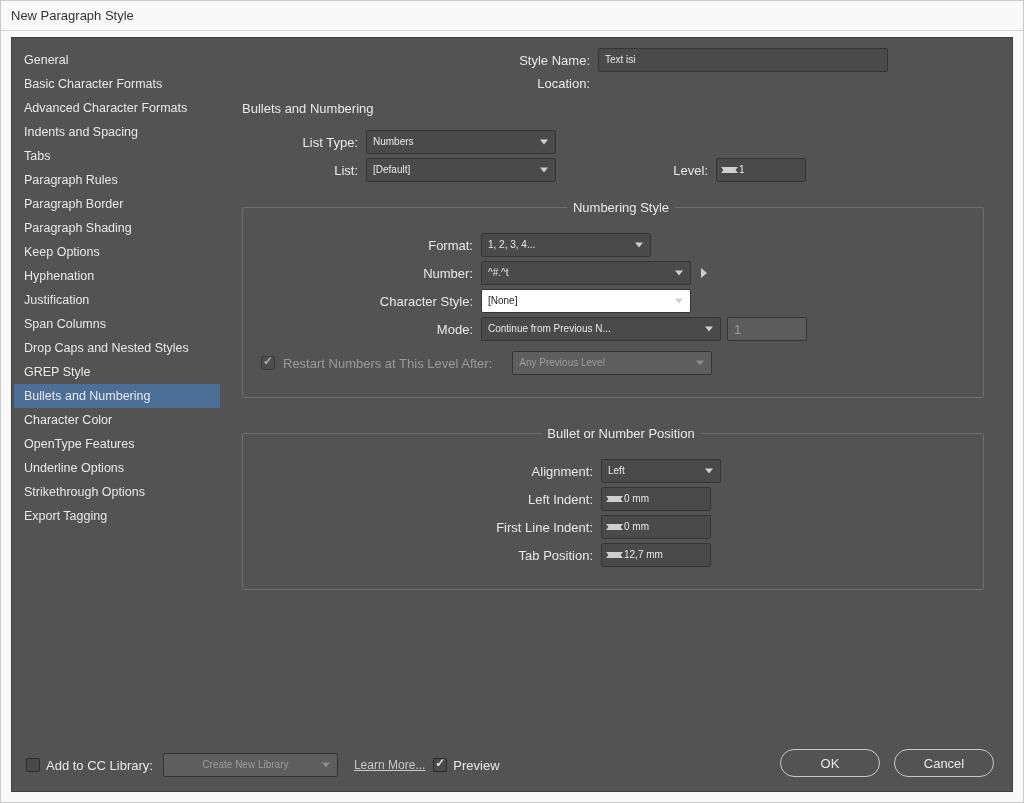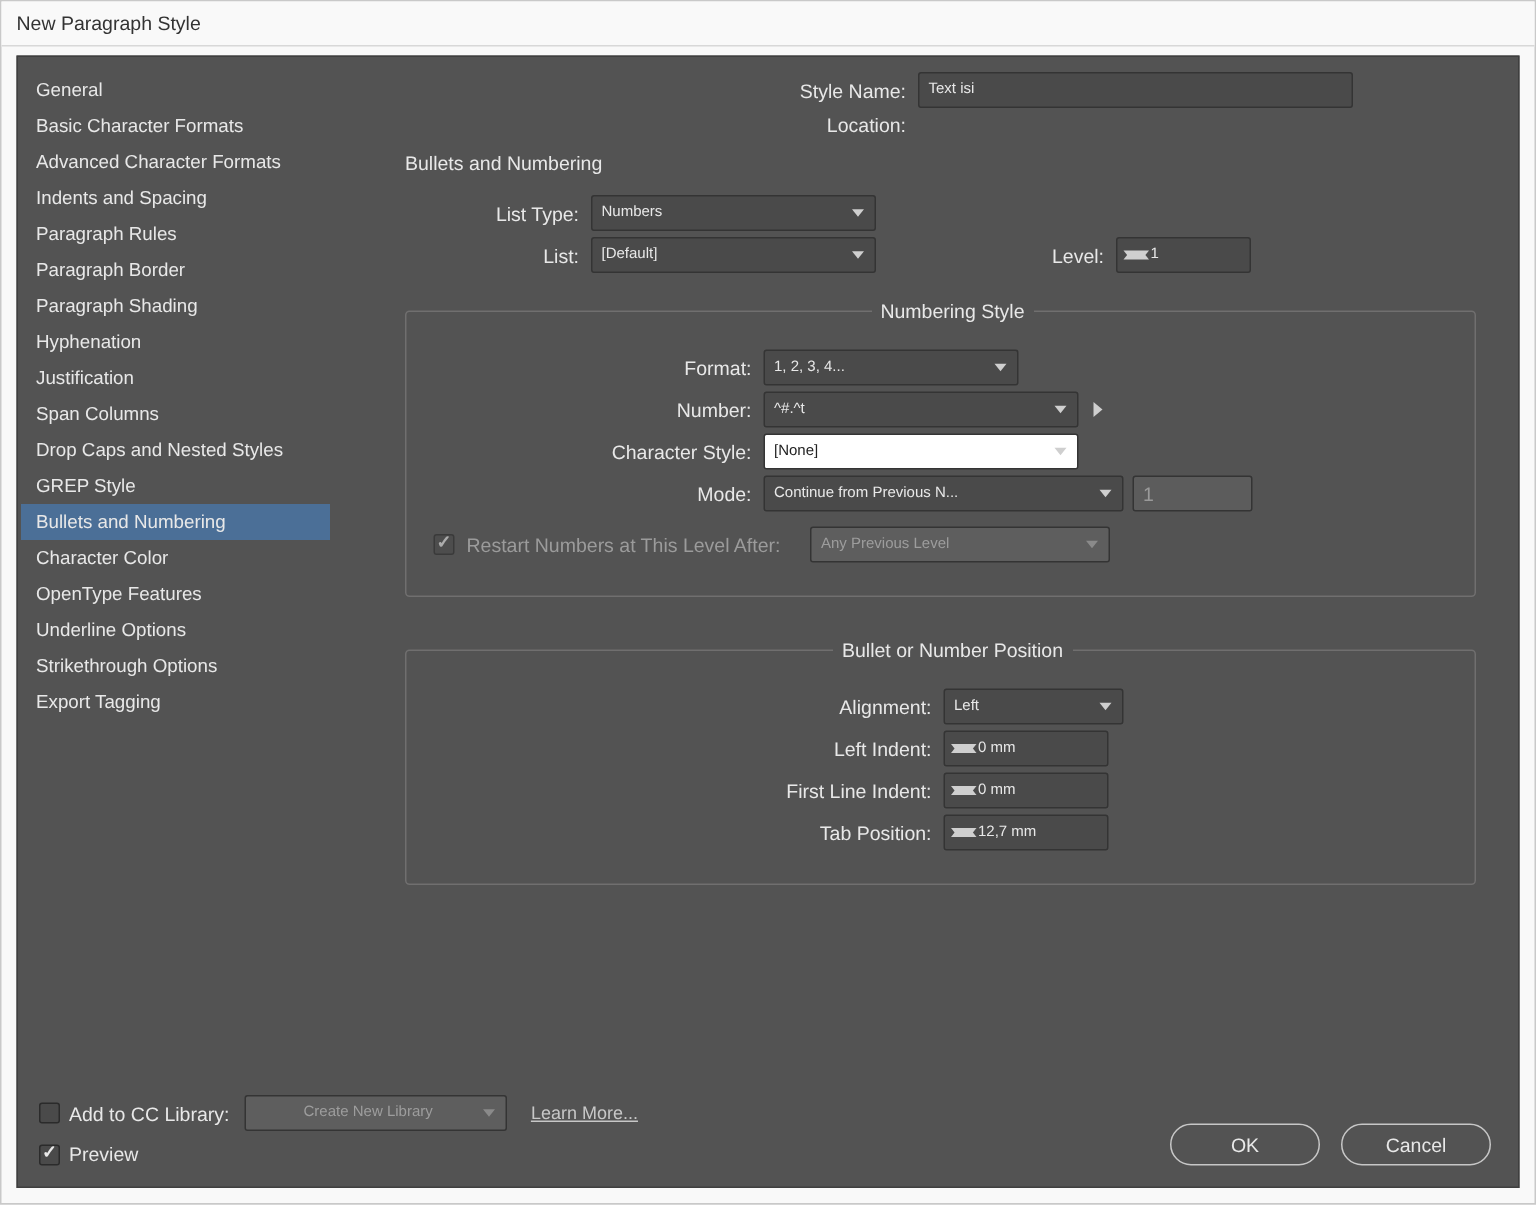--- a/index.html
+++ b/index.html
@@ -24,21 +24,21 @@
   }
   .titlebar{
     height:30px;line-height:30px;padding:0 10px;font-size:13px;color:#333;
     background:var(--bg-outer);border-bottom:1px solid #d8d8d8;
   }
   .dialog-body{
     position:absolute;left:10px;right:10px;top:36px;bottom:10px;
     background:var(--bg-dialog);border:1px solid #3f3f3f;
     display:flex;flex-direction:column;
   }
-  .columns{flex:1;display:flex;overflow:hidden;gap:28px;}
+  .columns{flex:1;display:flex;overflow:hidden;}
   .sidebar{
     width:210px;padding:10px 2px;overflow-y:auto;
   }
   .sidebar-item{
     padding:5px 10px;color:var(--text-light);font-size:12.5px;cursor:pointer;
     white-space:nowrap;
   }
   .sidebar-item.selected{background:var(--bg-side-selected);}
   .main{flex:1;padding:10px 28px 10px 20px;color:var(--text-light);font-size:13px;overflow-y:auto;}
   .row{display:flex;align-items:center;margin:4px 0;}
@@ -76,21 +76,21 @@
   fieldset.group legend{
     padding:0 6px;font-size:13px;color:var(--text-light);margin-left:8px;text-align:center;
   }
   .arrow-right{
     width:0;height:0;border-top:5px solid transparent;border-bottom:5px solid transparent;
     border-left:6px solid var(--text-mid);margin-left:10px;cursor:pointer;
   }
   .footer{
     padding:10px 18px 14px 14px;display:flex;align-items:flex-end;justify-content:space-between;
   }
-  .footer-left{display:flex;flex-direction:column;gap:8px;}
+  .footer-left{display:flex;flex-direction:row;gap:8px;}
   .chk-row{display:flex;align-items:center;gap:6px;color:var(--text-light);font-size:13px;}
   .chk{
     width:14px;height:14px;border:1px solid #2b2b2b;background:#4a4a4a;position:relative;border-radius:2px;
   }
   .chk.checked::after{
     content:"✓";position:absolute;left:1px;top:-3px;font-size:12px;color:#e8e8e8;font-weight:bold;
   }
   .chk.disabled{opacity:.6;}
   .link{color:#c7c7c7;font-size:12px;text-decoration:underline;cursor:pointer;}
   .pill-btn{
@@ -113,23 +113,25 @@
   </div>
 
   <div class="dialog-body">
     <div class="columns">
 
       <div class="sidebar">
         <div class="sidebar-item"><span>General</span></div>
         <div class="sidebar-item"><span>Basic Character Formats</span></div>
         <div class="sidebar-item"><span>Advanced Character Formats</span></div>
         <div class="sidebar-item"><span>Indents and Spacing</span></div>
+        <div class="sidebar-item"><span>Tabs</span></div>
         <div class="sidebar-item"><span>Paragraph Rules</span></div>
         <div class="sidebar-item"><span>Paragraph Border</span></div>
         <div class="sidebar-item"><span>Paragraph Shading</span></div>
+        <div class="sidebar-item"><span>Keep Options</span></div>
         <div class="sidebar-item"><span>Hyphenation</span></div>
         <div class="sidebar-item"><span>Justification</span></div>
         <div class="sidebar-item"><span>Span Columns</span></div>
         <div class="sidebar-item"><span>Drop Caps and Nested Styles</span></div>
         <div class="sidebar-item"><span>GREP Style</span></div>
         <div class="sidebar-item selected"><span>Bullets and Numbering</span></div>
         <div class="sidebar-item"><span>Character Color</span></div>
         <div class="sidebar-item"><span>OpenType Features</span></div>
         <div class="sidebar-item"><span>Underline Options</span></div>
         <div class="sidebar-item"><span>Strikethrough Options</span></div>

